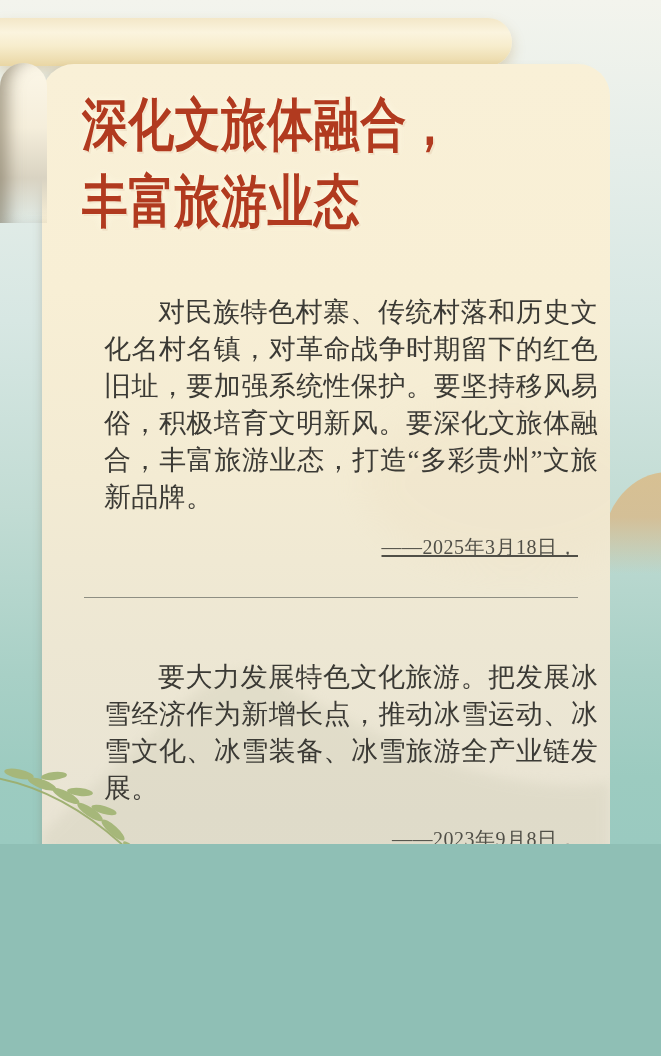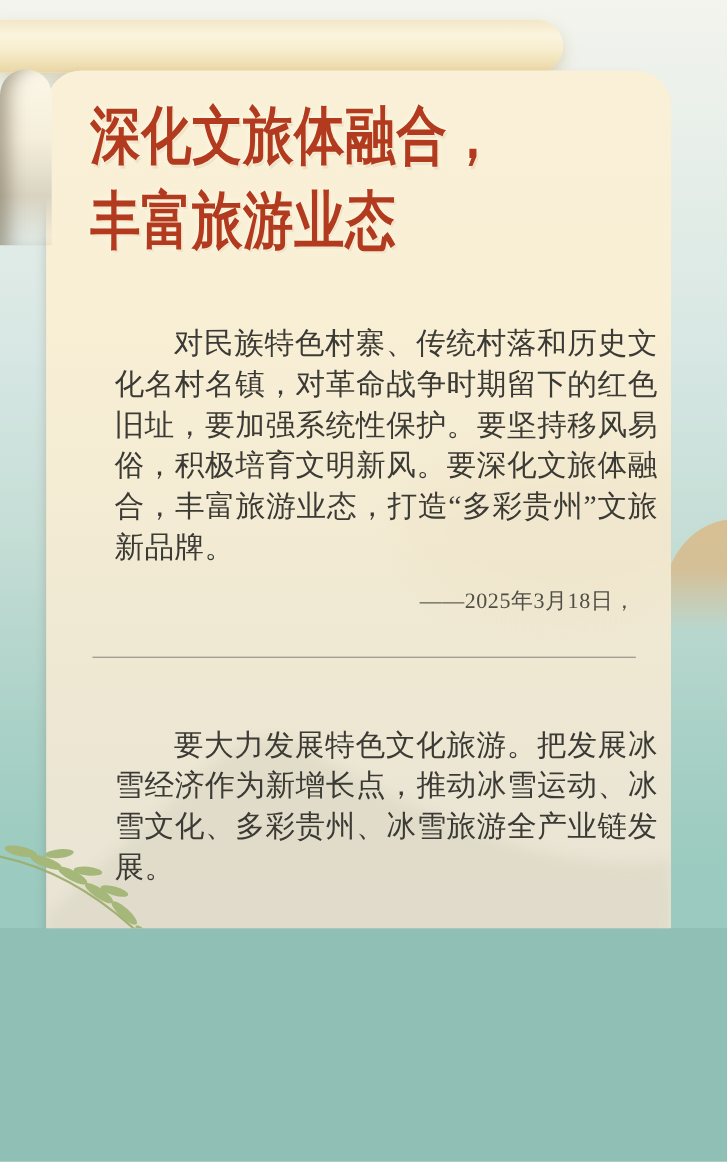--- a/index.html
+++ b/index.html
@@ -73,21 +73,21 @@
   }
   .body{
     position:absolute;left:46px;width:494px;margin:16px;
     font-size:27px;line-height:37px;letter-spacing:.3px;color:#3b3a35;
     text-align:justify;text-indent:2em;
   }
   .b1{top:214px;}
   .b2{top:579px;}
   .attr{
     position:absolute;right:32px;text-align:center;
-    font-size:20px;line-height:25px;color:#504f47;letter-spacing:.5px;
+    font-size:20px;line-height:25px;color:#504f47;letter-spacing:.5px;text-decoration:underline;
   }
   .a1{top:471px;}
   .a2{top:763px;}
   .divider{position:absolute;left:42px;width:494px;height:1px;background:#8e8e83;}
   .d1{top:533px;}
   .d2{top:819px;}
 
   
   .willow{position:absolute;left:-6px;top:760px;}
 
@@ -142,23 +142,24 @@
     </h1>
 
     <p class="body b1">对民族特色村寨、传统村落和历史文化名村名镇，对革命战争时期留下的红色旧址，要加强系统性保护。要坚持移风易俗，积极培育文明新风。要深化文旅体融合，丰富旅游业态，打造“多彩贵州”文旅新品牌。</p>
 
     <div class="attr a1">
       <div>——2025年3月18日，</div>
     </div>
 
     <div class="divider d1"></div>
 
-    <p class="body b2">要大力发展特色文化旅游。把发展冰雪经济作为新增长点，推动冰雪运动、冰雪文化、多彩贵州、冰雪旅游全产业链发展。</p>
+    <p class="body b2">要大力发展特色文化旅游。把发展冰雪经济作为新增长点，推动冰雪运动、冰雪文化、冰雪装备、冰雪旅游全产业链发展。</p>
 
     <div class="attr a2">
+      <div>——2023年9月8日，</div>
     </div>
 
     <div class="divider d2"></div>
   </div>
 
   <div class="left-curl"></div>
   <div class="bottom-roll"></div>
 
   <svg class="willow" viewBox="0 0 175 290" width="175" height="290">
     <g stroke="#9cae6e" stroke-width="2" fill="none" opacity="0.95">

